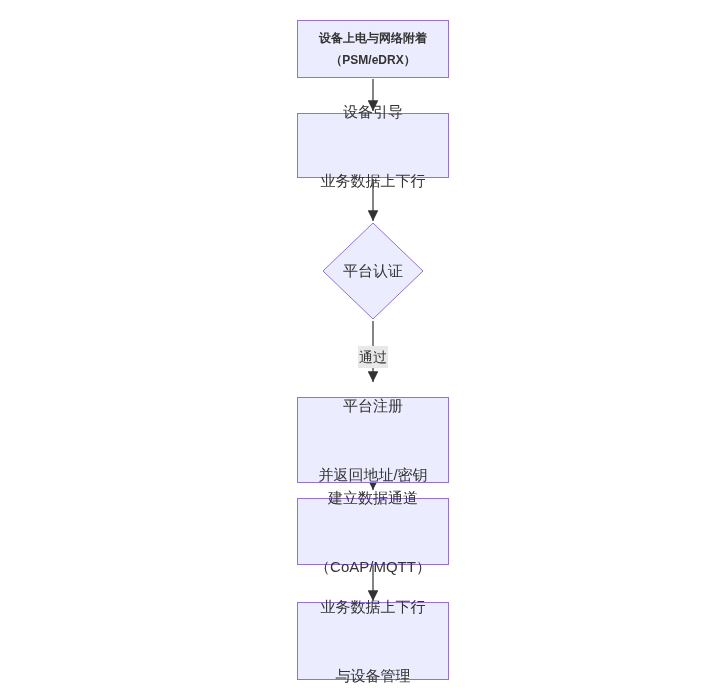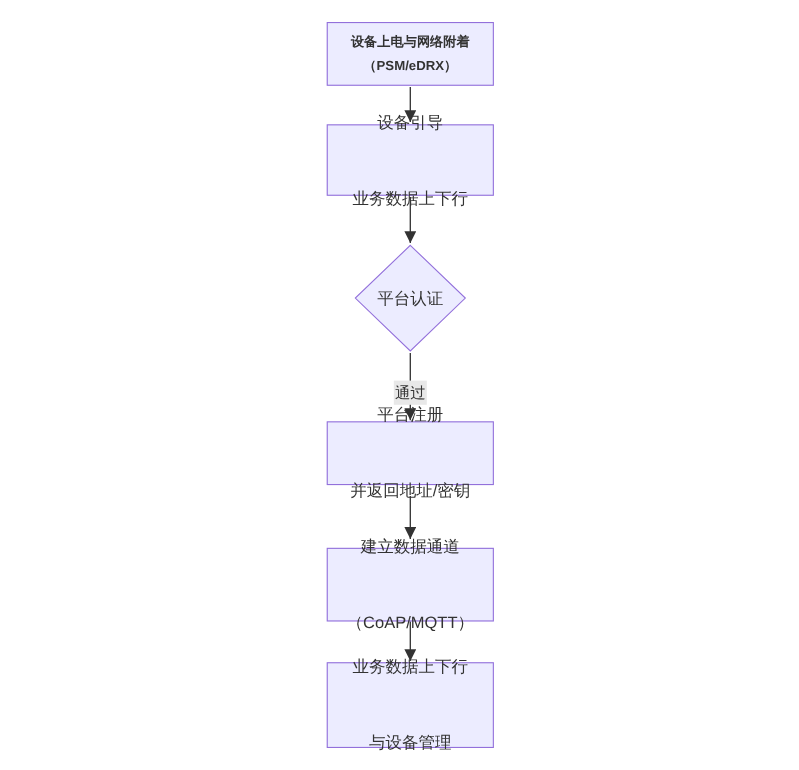--- a/index.html
+++ b/index.html
@@ -95,21 +95,21 @@
 
   <div class="diamond-wrap">
     <svg width="102" height="98" aria-hidden="true">
       <polygon class="diamond-shape" points="51,1 101,49 51,97 1,49"></polygon>
     </svg>
     <span class="diamond-label">平台认证</span>
   </div>
 
   <span class="edge-label">通过</span>
 
-  <div class="node node-regular" style="top:383px; height:58px;">
+  <div class="node node-regular" style="top:397px; height:86px;">
     <span class="line">平台注册</span>
     <span class="line">并返回地址/密钥</span>
   </div>
 
   <div class="node node-regular" style="top:498px; height:67px;">
     <span class="line">建立数据通道</span>
     <span class="line">（CoAP/MQTT）</span>
   </div>
 
   <div class="node node-regular" style="top:602px; height:78px;">

